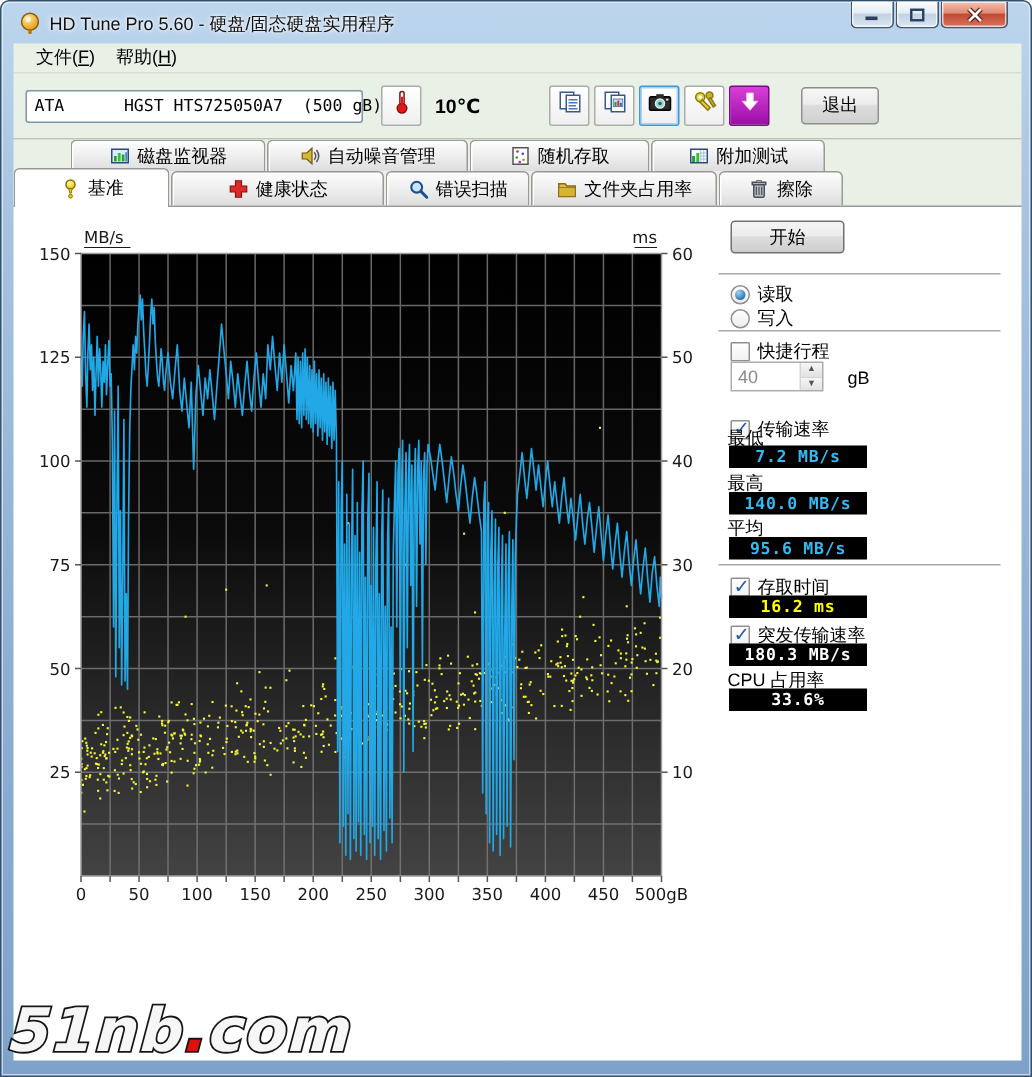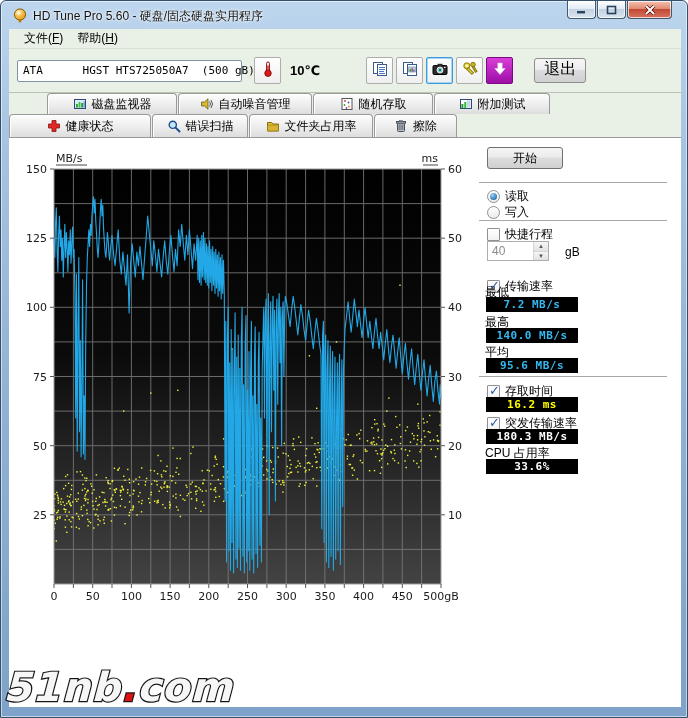--- a/index.html
+++ b/index.html
@@ -33,24 +33,24 @@
     display:flex;align-items:center;font-family:"DejaVu Sans Mono","Liberation Mono",monospace;
     font-size:11px;white-space:pre;padding-left:5px;}
   .combo .arrow{margin-left:auto;padding-right:6px;font-size:9px;color:#333;}
   .tbtn{width:27px;height:27px;border:1px solid #adadad;border-radius:2px;margin-right:3px;
     background:linear-gradient(180deg,#ffffff,#efefef);display:flex;align-items:center;justify-content:center;}
   .tbtn.sel{border:1px solid #3e9ade;box-shadow:inset 0 0 0 1px #a8d4f4;}
   .tbtn.accent{background:linear-gradient(180deg,#d83fd8,#9c0ea6);border:1px solid #7c0886;}
   .thermobtn{margin-left:12px;}
   .temptext{font-size:13px;font-weight:bold;margin-left:6px;color:#000;}
   .toolgroup{margin-left:46px;display:flex;}
-  .exitbtn{margin-left:18px;width:52px;height:25px;font-size:16px;color:#000;
+  .exitbtn{margin-left:18px;width:52px;height:25px;font-size:12px;color:#000;
     border:1px solid #8e8e8e;border-radius:3px;
     background:linear-gradient(180deg,#f7f7f7,#ececec 45%,#dcdcdc 50%,#d0d0d0);
-    display:flex;justify-content:center;}
+    display:flex;align-items:center;justify-content:center;}
   
   .tabstrip{position:absolute;left:8px;top:92px;width:672px;height:44px;background:#e9f0e5;}
   .tabrow1{position:absolute;left:38px;top:0;height:21px;display:flex;}
   .tabrow2{position:absolute;left:0;top:21px;height:23px;display:flex;}
   .tab{height:100%;border:1px solid #999;border-bottom:none;border-radius:4px 4px 0 0;
     background:linear-gradient(180deg,#fdfdfd,#ededed 55%,#dddddd);
     display:flex;align-items:center;justify-content:center;gap:5px;font-size:12px;color:#000;
     box-shadow:inset 1px 1px 0 #fff;margin-right:1px;}
   .tab.active{background:#fff;height:26px;margin-top:-2px;position:relative;z-index:6;box-shadow:none;}
   .tab .ticon{width:14px;height:14px;display:inline-flex;}
@@ -248,20 +248,36 @@
                 <line x1="8" y1="5" x2="12" y2="5"></line>
                 <line x1="8" y1="7" x2="12" y2="7"></line>
                 <line x1="8" y1="9" x2="12" y2="9"></line>
               </g>
             </svg>
           </span>
           <span>附加测试</span>
         </div>
       </div>
     <div class="tabrow2" id="tabrow2">
+        <div class="tab active" style="width: 104px;">
+          <span class="ticon">
+            <svg width="14" height="14" viewBox="0 0 14 14">
+              <defs>
+                <radialGradient id="gb1" cx="35%" cy="30%" r="75%">
+                  <stop offset="0" stop-color="#fff6b0"></stop>
+                  <stop offset="1" stop-color="#f0c800"></stop>
+                </radialGradient>
+              </defs>
+              <circle cx="7" cy="4" r="3" fill="url(#gb1)" stroke="#8a6e00"></circle>
+              <polygon points="5.9,6.6 8.1,6.6 7.5,9.8 6.5,9.8" fill="#f0c800" stroke="#8a6e00" stroke-width="0.6"></polygon>
+              <circle cx="7" cy="11.8" r="1.3" fill="#f0c800" stroke="#8a6e00" stroke-width="0.6"></circle>
+            </svg>
+          </span>
+          <span>基准</span>
+        </div>
         <div class="tab" style="width: 142px;">
           <span class="ticon">
             <svg width="14" height="14" viewBox="0 0 14 14">
               <path d="M5,1.5 h4 v3.5 h3.5 v4 H9 v3.5 H5 V9 H1.5 V5 H5 z" fill="#e02828" stroke="#8a1010" stroke-width="0.8"></path>
             </svg>
           </span>
           <span>健康状态</span>
         </div>
         <div class="tab" style="width: 96px;">
           <span class="ticon">

